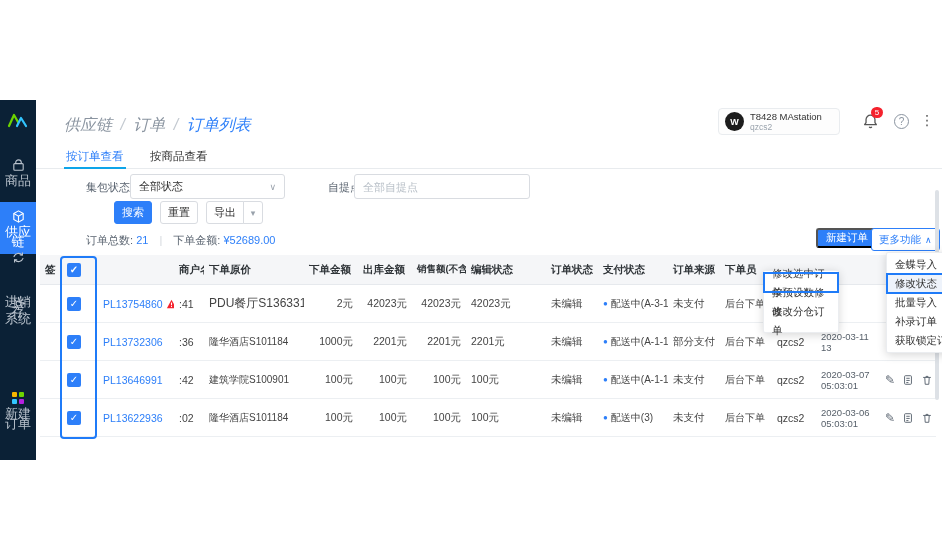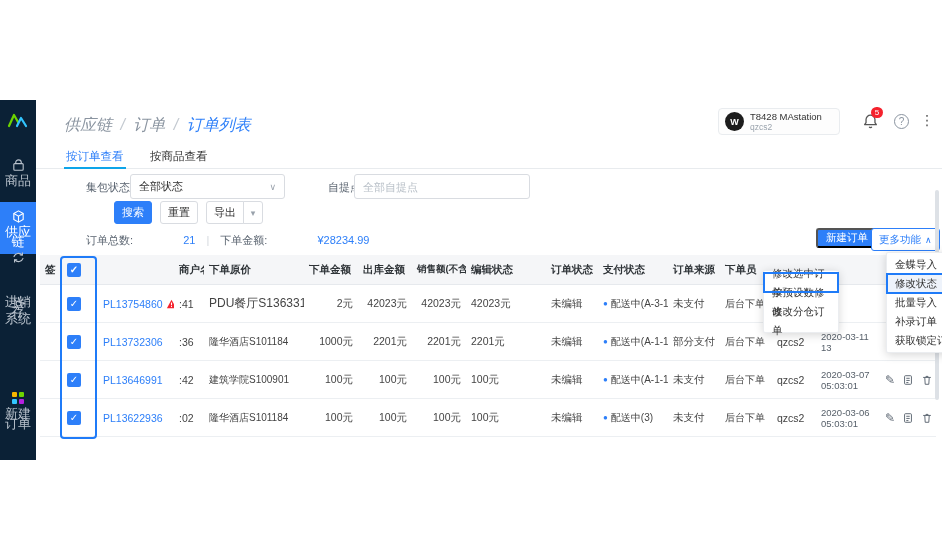--- a/index.html
+++ b/index.html
@@ -40,21 +40,21 @@
   .flabel { position:absolute; top:80px; font-size:11px; color:#5a6470; }
   .selectbox { position:absolute; left:94px; top:74px; width:155px; height:25px; border:1px solid #d9dce1; border-radius:3px; font-size:11px; color:#333; display:flex; align-items:center; justify-content:space-between; padding:0 8px; background:#fff; cursor:pointer; }
   .chev { color:#99a1ab; font-size:9px; }
   .inputbox { position:absolute; left:318px; top:74px; width:176px; height:25px; border:1px solid #d9dce1; border-radius:3px; font-size:11px; padding:0 8px; color:#333; outline:none; }
   .inputbox::placeholder { color:#b9c0c8; }
 
   .btn { position:absolute; top:101px; height:23px; border-radius:3px; font-size:11px; display:flex; align-items:center; justify-content:center; cursor:pointer; background:#fff; border:1px solid #d9dce1; color:#333; }
   .btn-primary { background:#2d7ff9; border-color:#2d7ff9; color:#fff; }
 
   .stats { position:absolute; left:50px; top:133px; font-size:11px; color:#5a6470; }
-  .stats .blue { color:#2d7ff9;margin-left:47px; }
+  .stats .blue { color:#2d7ff9; }
   .stats .pipe { margin:0 8px; color:#d4d8dd; }
 
   .btn-new { position:absolute; left:780px; top:128px; height:20px; padding:0 8px; background:#2d7ff9; color:#fff; font-size:10.5px; border-radius:3px; display:flex; align-items:center; cursor:pointer; }
   .btn-more { position:absolute; left:835px; top:128px; height:23px; padding:0 7px; background:#fff; color:#2d7ff9; border:1px solid #2d7ff9; font-size:10.5px; border-radius:3px; display:flex; gap:4px; align-items:center; cursor:pointer; }
 
   
   .table { position:absolute; left:4px; top:155px; width:896px; }
   .trow { display:grid; grid-template-columns:22px 36px 76px 30px 100px 54px 54px 54px 80px 52px 70px 52px 52px 44px 64px 56px; height:38px; border-bottom:1px solid #eceff2; background:#fff; align-items:stretch; }
   .thead { height:30px; background:#f5f6f8; border-bottom:1px solid #e6e9ed; }
   .cell { display:flex; align-items:center; padding:0 5px; font-size:10.5px; color:#444; overflow:hidden; white-space:nowrap; }
@@ -200,21 +200,21 @@
     <button class="btn" style="left:170px;width:38px;border-top-right-radius:0;border-bottom-right-radius:0;">导出</button>
     <button class="btn" style="left:207px;width:20px;border-top-left-radius:0;border-bottom-left-radius:0;">
         <span class="chev">▾</span>
       </button>
 
     <div class="stats">
       <span>订单总数:</span>
       <span class="blue">21</span>
       <span class="pipe">|</span>
       <span>下单金额:</span>
-      <span class="blue">¥28234.99</span>
+      <span class="blue">¥52689.00</span>
     </div>
     <button class="btn-new">新建订单</button>
     <button class="btn-more">
       <span>更多功能</span>
       <span style="font-size:9px;">∧</span>
     </button>
 
     <div class="table">
       <div class="trow thead">
         <div class="cell">签</div>

